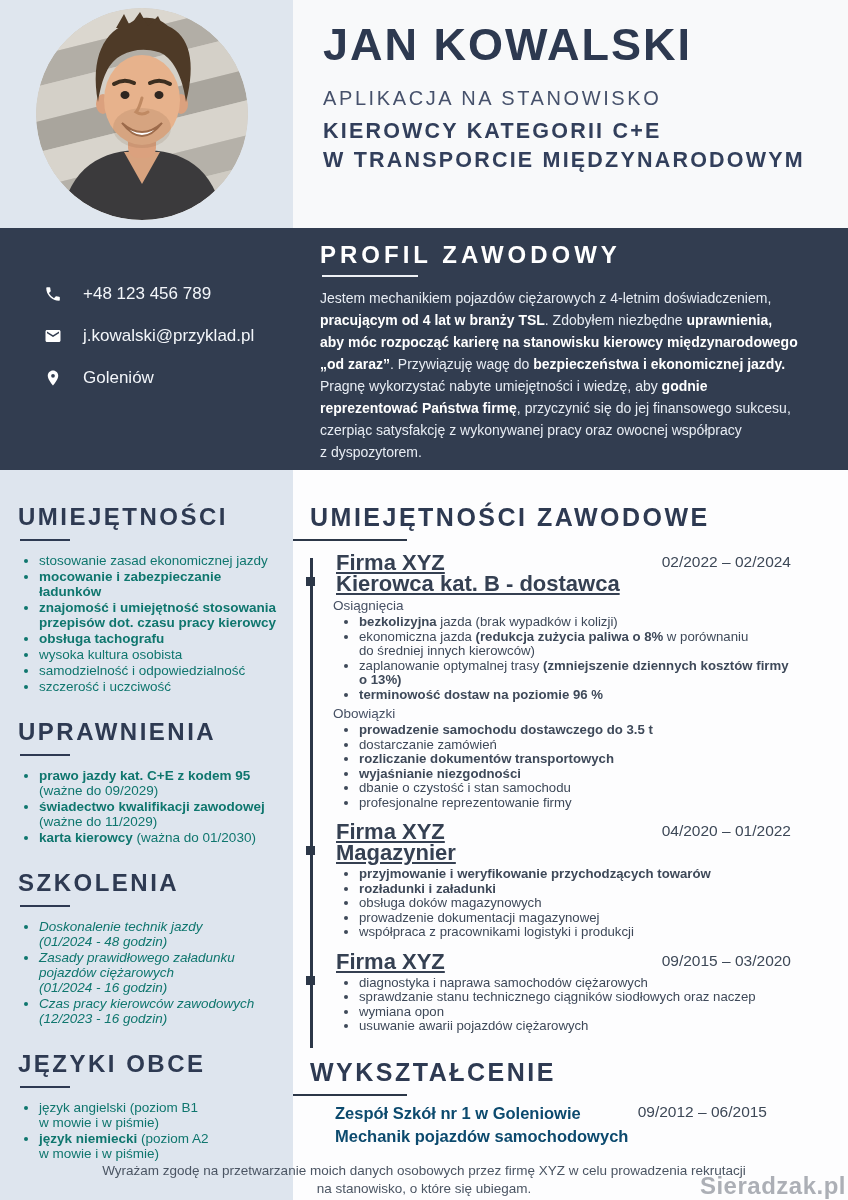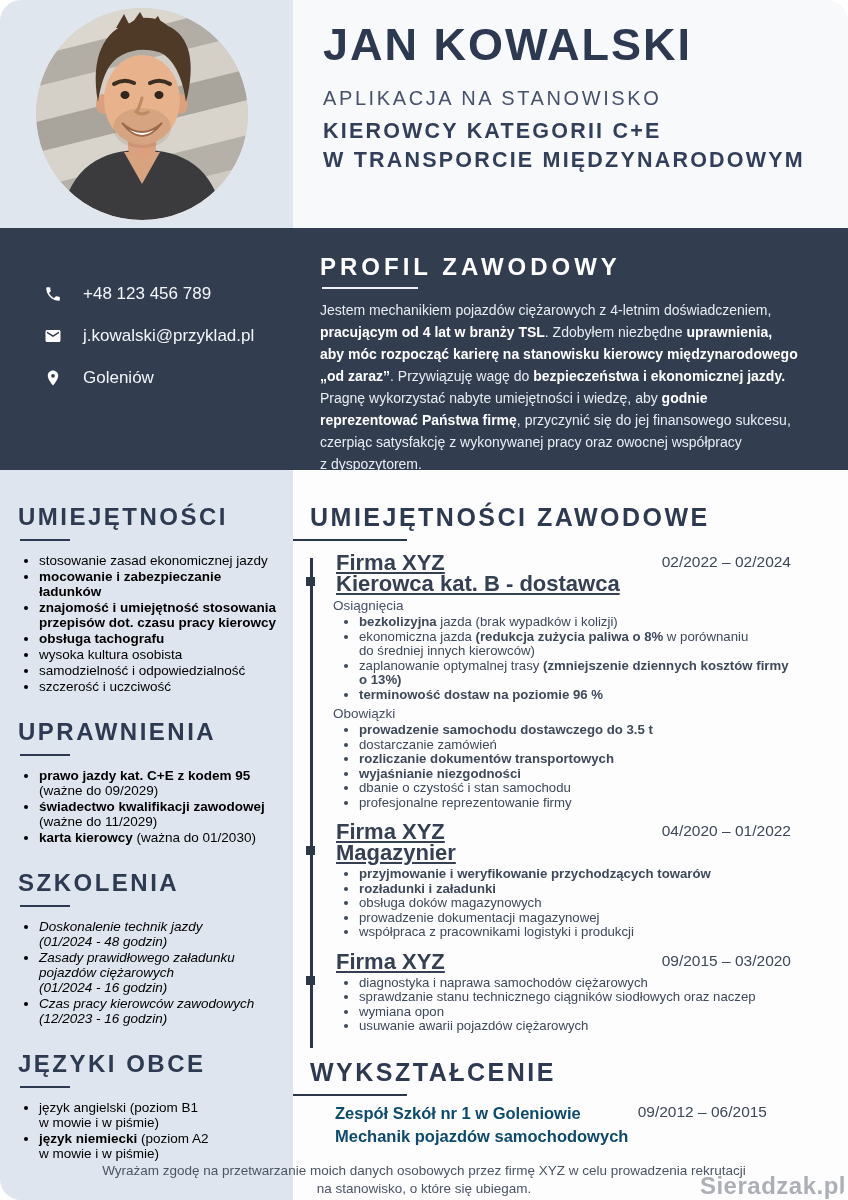--- a/index.html
+++ b/index.html
@@ -1,17 +1,17 @@
 <!DOCTYPE html>
 <html><head>
 <meta charset="utf-8">
 <style>
   html,body{margin:0;padding:0;background:#ffffff;}
   .page{position:relative;width:848px;height:1200px;overflow:hidden;background:#fdfdfe;
-        font-family:"Liberation Sans",sans-serif;color:#3e4959;border-radius:21px;}
+        font-family:"Liberation Sans",sans-serif;color:#3e4959;}
   .b{font-weight:bold;}
 
   
   .photo-panel{position:absolute;left:0;top:0;width:293px;height:228px;background:#dfe6ee;}
   .avatar{position:absolute;left:36px;top:8px;width:212px;height:212px;border-radius:50%;overflow:hidden;}
   .avatar svg{display:block;width:212px;height:212px;}
 
   
   .header-right{position:absolute;left:293px;top:0;width:555px;height:228px;background:#f8f9fa;
                 box-sizing:border-box;padding:20px 0 0 30px;}
@@ -20,33 +20,33 @@
   .subb{margin-top:7px;font-size:21.5px;font-weight:bold;letter-spacing:2.2px;color:#323f5b;line-height:29px;}
   .subb+.subb{margin-top:0;}
 
   
   .navy{position:absolute;left:0;top:228px;width:848px;height:242px;background:#323d50;}
   .contact{position:absolute;left:44px;top:56px;}
   .crow{display:flex;align-items:center;margin-bottom:22px;color:#f3f6fa;font-size:17px;}
   .cicon{width:18px;height:18px;margin-right:21px;flex:none;}
   .cicon svg{width:18px;height:18px;fill:#ffffff;display:block;}
 
-  .profile{position:absolute;left:320px;top:25px;width:514px;}
+  .profile{position:absolute;left:320px;top:13px;width:514px;}
   .ptitle{margin:0;font-size:24px;font-weight:bold;letter-spacing:4px;color:#ffffff;
           position:relative;display:inline-block;}
   .ptitle::after{content:"";position:absolute;left:2px;bottom:-8px;width:96px;height:2px;background:#eef1f5;}
   .ptext{margin:18px 0 0;font-size:14px;line-height:22px;color:#e8edf4;white-space:pre-line;}
   .ptext .b{color:#ffffff;}
 
   
   .sidebar{position:absolute;left:0;top:470px;width:293px;height:730px;background:#dee5ee;
            box-sizing:border-box;padding:33px 14px 0 18px;}
   .sb-title{margin:0;font-size:24px;font-weight:bold;letter-spacing:2.5px;color:#2e3a52;position:relative;}
   .sb-title::after{content:"";position:absolute;left:2px;bottom:-10px;width:50px;height:2.5px;background:#2e3a52;}
-  .sb-list{margin:22px 0 24px;padding-left:21px;font-size:13.5px;line-height:15px;color:#000000;white-space:pre-line;}
+  .sb-list{margin:22px 0 24px;padding-left:21px;font-size:13.5px;line-height:15px;color:#0f766e;white-space:pre-line;}
   .sb-list li{margin:0 0 1px;}
   .sb-list.italic{font-style:italic;}
 
   
   .main{position:absolute;left:293px;top:470px;width:555px;height:730px;}
   .x-title{margin:0;font-size:25px;font-weight:bold;letter-spacing:2.5px;color:#2e3a52;
            position:relative;display:inline-block;}
   .x-title::after{content:"";position:absolute;left:-17px;bottom:-9px;width:114px;height:2.5px;background:#2c3748;}
   .experience{position:absolute;left:0;top:33px;width:555px;box-sizing:border-box;padding-left:17px;}
   .jobs{position:relative;margin-top:20px;padding-left:26px;}

